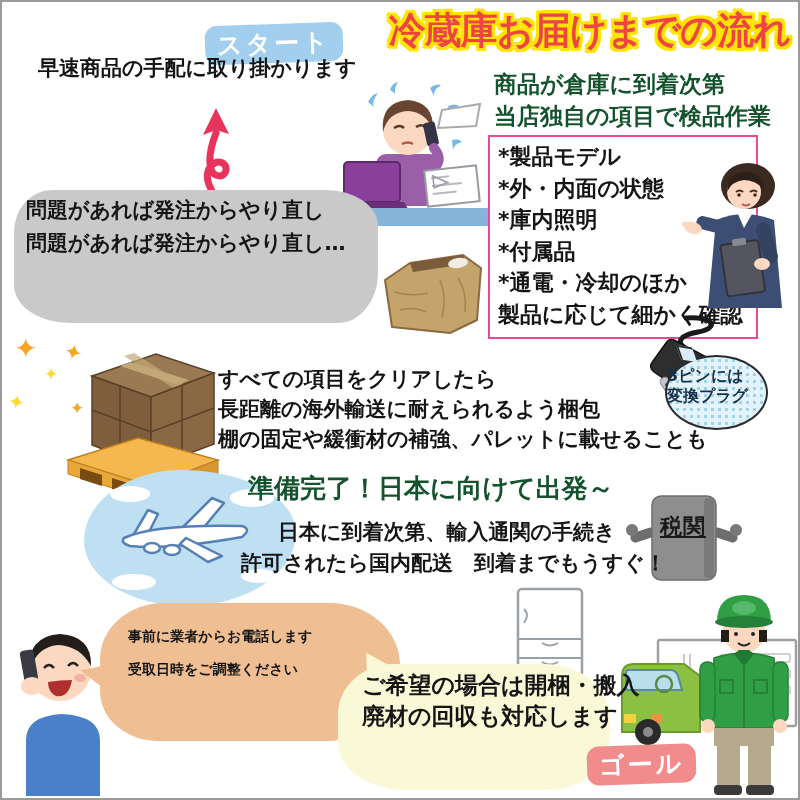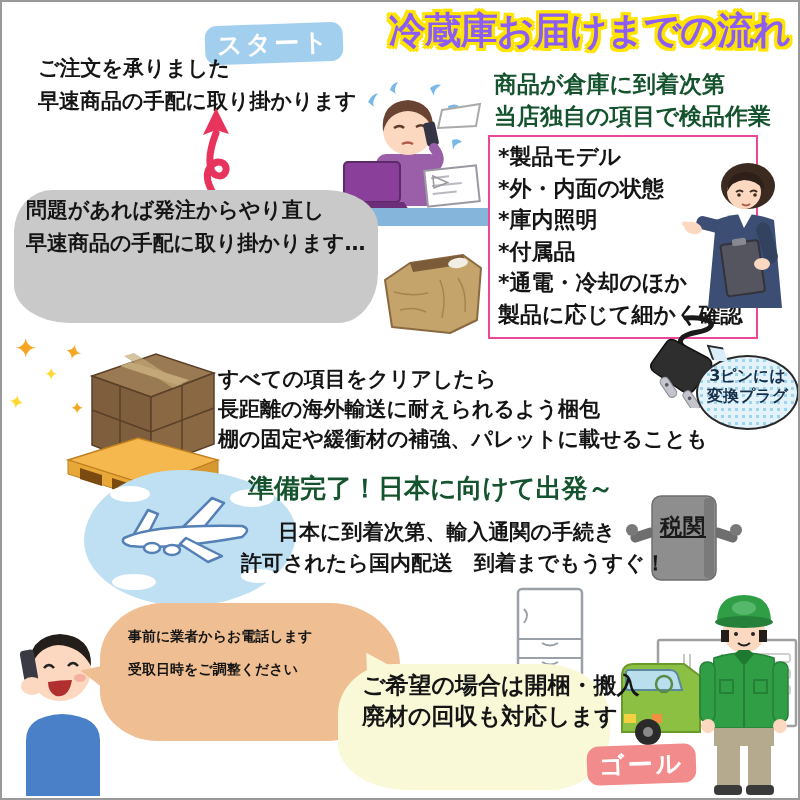--- a/index.html
+++ b/index.html
@@ -1,20 +1,20 @@
 <!DOCTYPE html>
 <html><head>
 <meta charset="utf-8">
 <style>
   html,body{margin:0;padding:0;background:#fff;}
   .frame{position:relative;width:796px;height:796px;border:2px solid #9a9a9a;background:#ffffff;
          font-family:"DejaVu Sans","Liberation Sans",sans-serif;overflow:hidden;}
   .abs{position:absolute;}
   .t{font-weight:bold;color:#151515;font-size:21px;line-height:33px;white-space:nowrap;}
-  .title{top:4px;right:8px;font-size:37px;font-weight:bold;color:#8b5cf6;letter-spacing:-1px;white-space:nowrap;
+  .title{top:4px;right:8px;font-size:37px;font-weight:bold;color:#ef4444;letter-spacing:-1px;white-space:nowrap;
     text-shadow:-3px -3px 0 #ffe400,3px -3px 0 #ffe400,-3px 3px 0 #ffe400,3px 3px 0 #ffe400,
                 -3px 0 0 #ffe400,3px 0 0 #ffe400,0 -3px 0 #ffe400,0 3px 0 #ffe400;}
   .badge{font-weight:bold;color:#ffffff;font-size:25px;letter-spacing:3px;padding:3px 12px;border-radius:12px;white-space:nowrap;}
   .start-badge{left:203px;top:22px;background:#a3cfef;transform:rotate(-2deg);}
   .goal-badge{left:585px;top:743px;background:#f28c8c;transform:rotate(-2deg);z-index:9;}
   .red{color:#14532d;}
   .checklist{left:486px;top:133px;width:258px;height:196px;border:2px solid #ec4899;background:#fff;
              padding:4px 0 0 8px;z-index:1;}
   .checklist div{font-weight:bold;font-size:22px;line-height:31.5px;color:#151515;white-space:nowrap;}
   .bubble-gray{left:12px;top:188px;width:364px;height:133px;background:#c9c9c9;
@@ -22,44 +22,43 @@
   .bubble-orange{left:98px;top:601px;width:300px;height:138px;background:#efbe92;
                  border-radius:64px 70px 74px 58px / 56px 62px 66px 50px;}
   .bubble-orange::before{content:'';position:absolute;left:-20px;top:58px;width:0;height:0;
                  border-top:12px solid transparent;border-bottom:16px solid transparent;
                  border-right:30px solid #efbe92;transform:rotate(10deg);}
   .bubble-yellow{left:336px;top:662px;width:272px;height:126px;background:#f9f9d8;
                  border-radius:56px 66px 60px 70px / 50px 54px 58px 46px;}
   .bubble-yellow::before{content:'';position:absolute;left:24px;top:-14px;width:0;height:0;
                  border-left:8px solid transparent;border-right:18px solid transparent;
                  border-bottom:22px solid #f9f9d8;transform:rotate(-22deg);}
-  .plug-bubble{left:694px;top:353px;width:99px;height:62px;border:2px solid #2a2a2a;border-radius:50%;
+  .plug-bubble{left:663px;top:353px;width:99px;height:62px;border:2px solid #2a2a2a;border-radius:50%;
                background-color:#e4f2fa;background-image:radial-gradient(#9fd4ef 30%,transparent 34%);
-               background-size:7px 7px;text-align:center;padding-top:9px;z-index:2;}
+               background-size:7px 7px;padding-top:9px;z-index:2;}
   .plug-bubble::before{content:'';position:absolute;top:-11px;left:12px;width:13px;height:13px;
                background:#d9edf8;border-left:2px solid #2a2a2a;border-top:2px solid #2a2a2a;
                transform:skewX(28deg) rotate(10deg);}
   .plug-bubble div{font-weight:bold;font-size:16px;line-height:20px;color:#16304a;}
   .sky-blob{left:82px;top:468px;width:212px;height:136px;background:#bfe0f3;
             border-radius:46% 54% 52% 48% / 52% 46% 54% 48%;}
   .sparkle{color:#f5a623;font-weight:bold;z-index:2;}
   .customs-label{left:650px;top:510px;width:62px;text-align:center;font-weight:bold;font-size:22px;
                  letter-spacing:1px;color:#1a1a1a;z-index:3;text-decoration:underline;}
 </style>
 </head>
 <body>
 
 <div class="frame">
 
   <div class="abs title">冷蔵庫お届けまでの流れ</div>
 
   <div class="abs badge start-badge">スタート</div>
 
   <div class="abs t" style="left:36px;top:50px;">
-    <div>ご注文を承りました</div>
     <div>早速商品の手配に取り掛かります</div>
   </div>
 
   <svg class="abs" style="left:183px;top:104px;" width="56" height="92" viewBox="0 0 56 92">
     <path d="M30,90 C22,78 20,67 26,60 C32,53 42,56 41,64 C40,72 29,72 26,63 C23,53 26,40 31,27" stroke="#e8345c" stroke-width="7" fill="none" stroke-linecap="round"></path>
     <polygon points="31,24 18,29 31,2 44,28" fill="#e8345c"></polygon>
   </svg>
 
   <svg class="abs" style="left:328px;top:80px;" width="166" height="150" viewBox="0 0 166 150">
     <path d="M38,20 q4,-8 10,-9 q-7,9 -4,14 z" fill="#7ab8e8"></path>
@@ -118,21 +117,21 @@
       <rect x="42" y="84" width="38" height="52" rx="3" fill="#555560" stroke="#33333c" stroke-width="2"></rect>
       <rect x="54" y="80" width="14" height="7" rx="2" fill="#888892"></rect>
     </g>
     <rect x="78" y="64" width="14" height="42" rx="7" fill="#32425f" transform="rotate(-16 85 85)"></rect>
     <ellipse cx="80" cy="106" rx="8" ry="6" fill="#fcd8c0"></ellipse>
   </svg>
 
   <div class="abs bubble-gray"></div>
   <div class="abs t" style="left:24px;top:192px;line-height:32.5px;z-index:1;">
     <div>問題があれば発注からやり直し</div>
-    <div>早速商品の手配に取り掛かります…</div>
+    <div>問題があれば発注からやり直し…</div>
   </div>
 
   <svg class="abs" style="left:376px;top:246px;" width="110" height="90" viewBox="0 0 110 90">
     <path d="M7,32 L32,15 L85,7 L103,20 L99,72 L72,85 L14,79 Z" fill="#c4a46a" stroke="#8a6a40" stroke-width="2" stroke-linejoin="round"></path>
     <polygon points="32,15 85,7 88,16 35,24" fill="#7c5c38"></polygon>
     <ellipse cx="80" cy="15" rx="10" ry="5" fill="#f2eee6" transform="rotate(-8 80 15)"></ellipse>
     <path d="M14,40 q20,6 38,2 M20,58 q16,-4 30,2 M60,30 q8,18 2,40 M78,28 q10,14 8,36" stroke="#a58throughout" stroke-width="0" fill="none"></path>
     <path d="M16,44 q18,5 34,1 M22,62 q14,-4 26,2 M62,32 q7,16 2,38 M80,30 q9,13 7,34" stroke="#a5854e" stroke-width="1.5" fill="none"></path>
   </svg>
 

